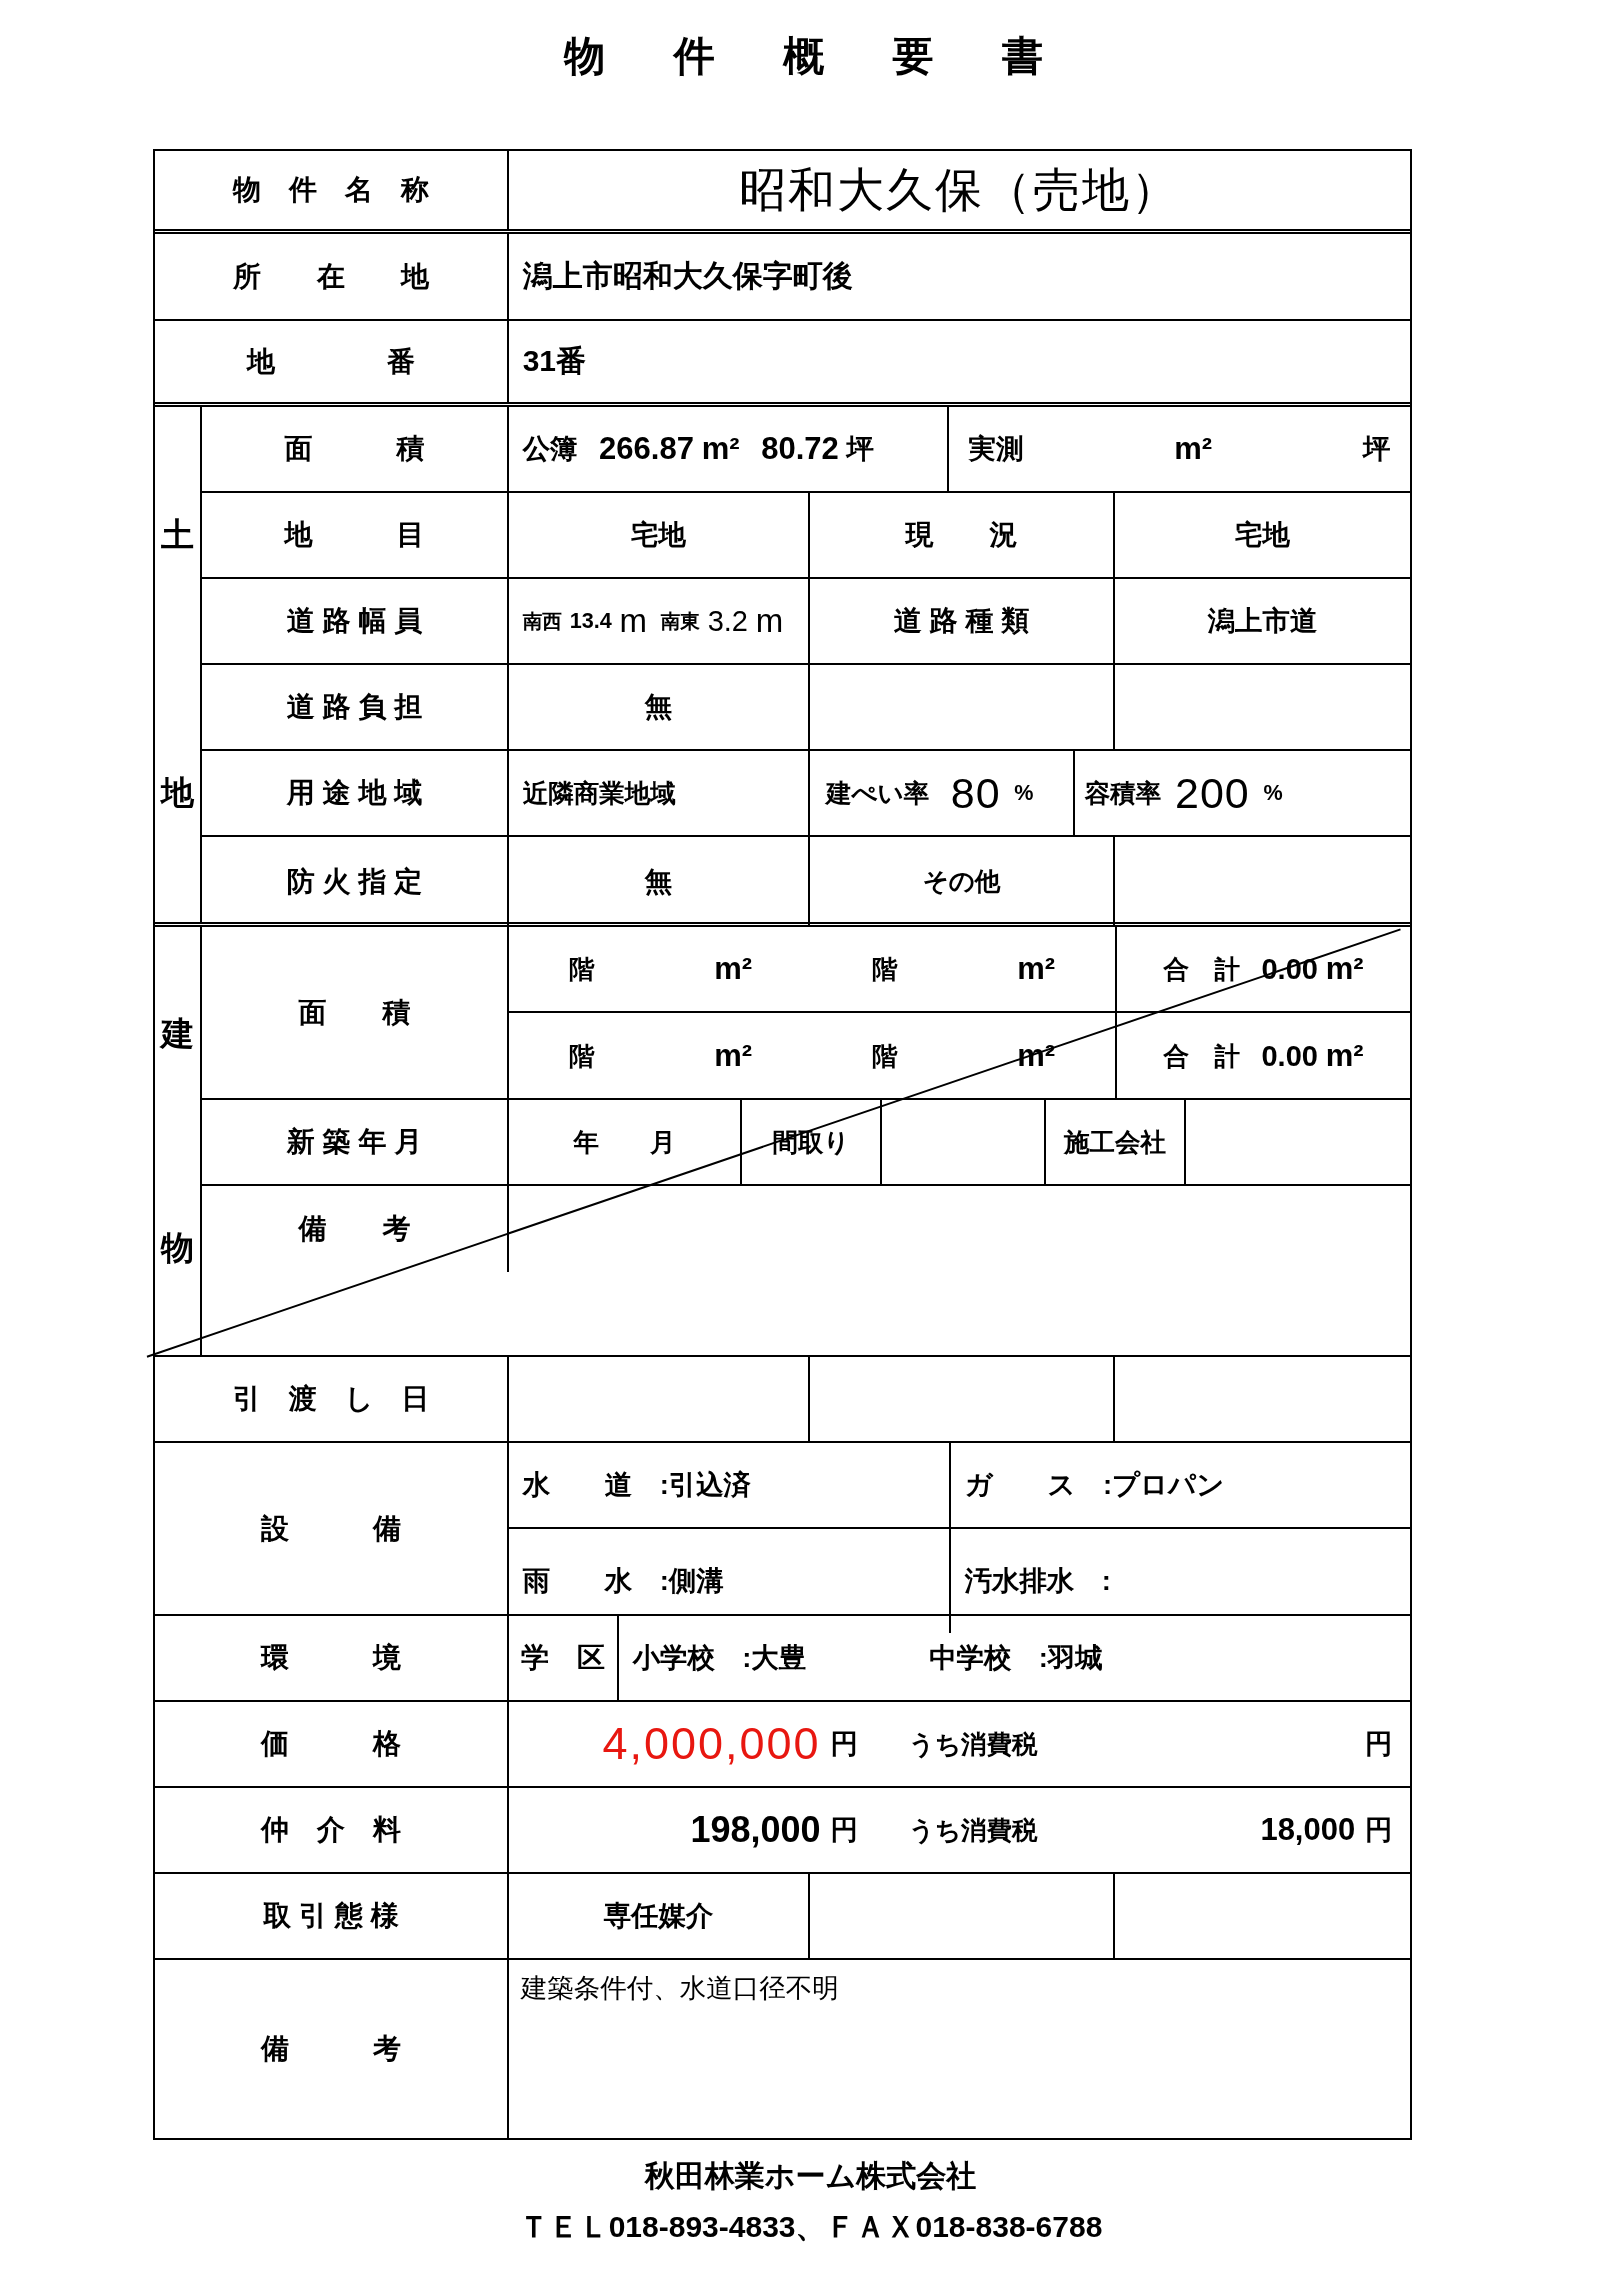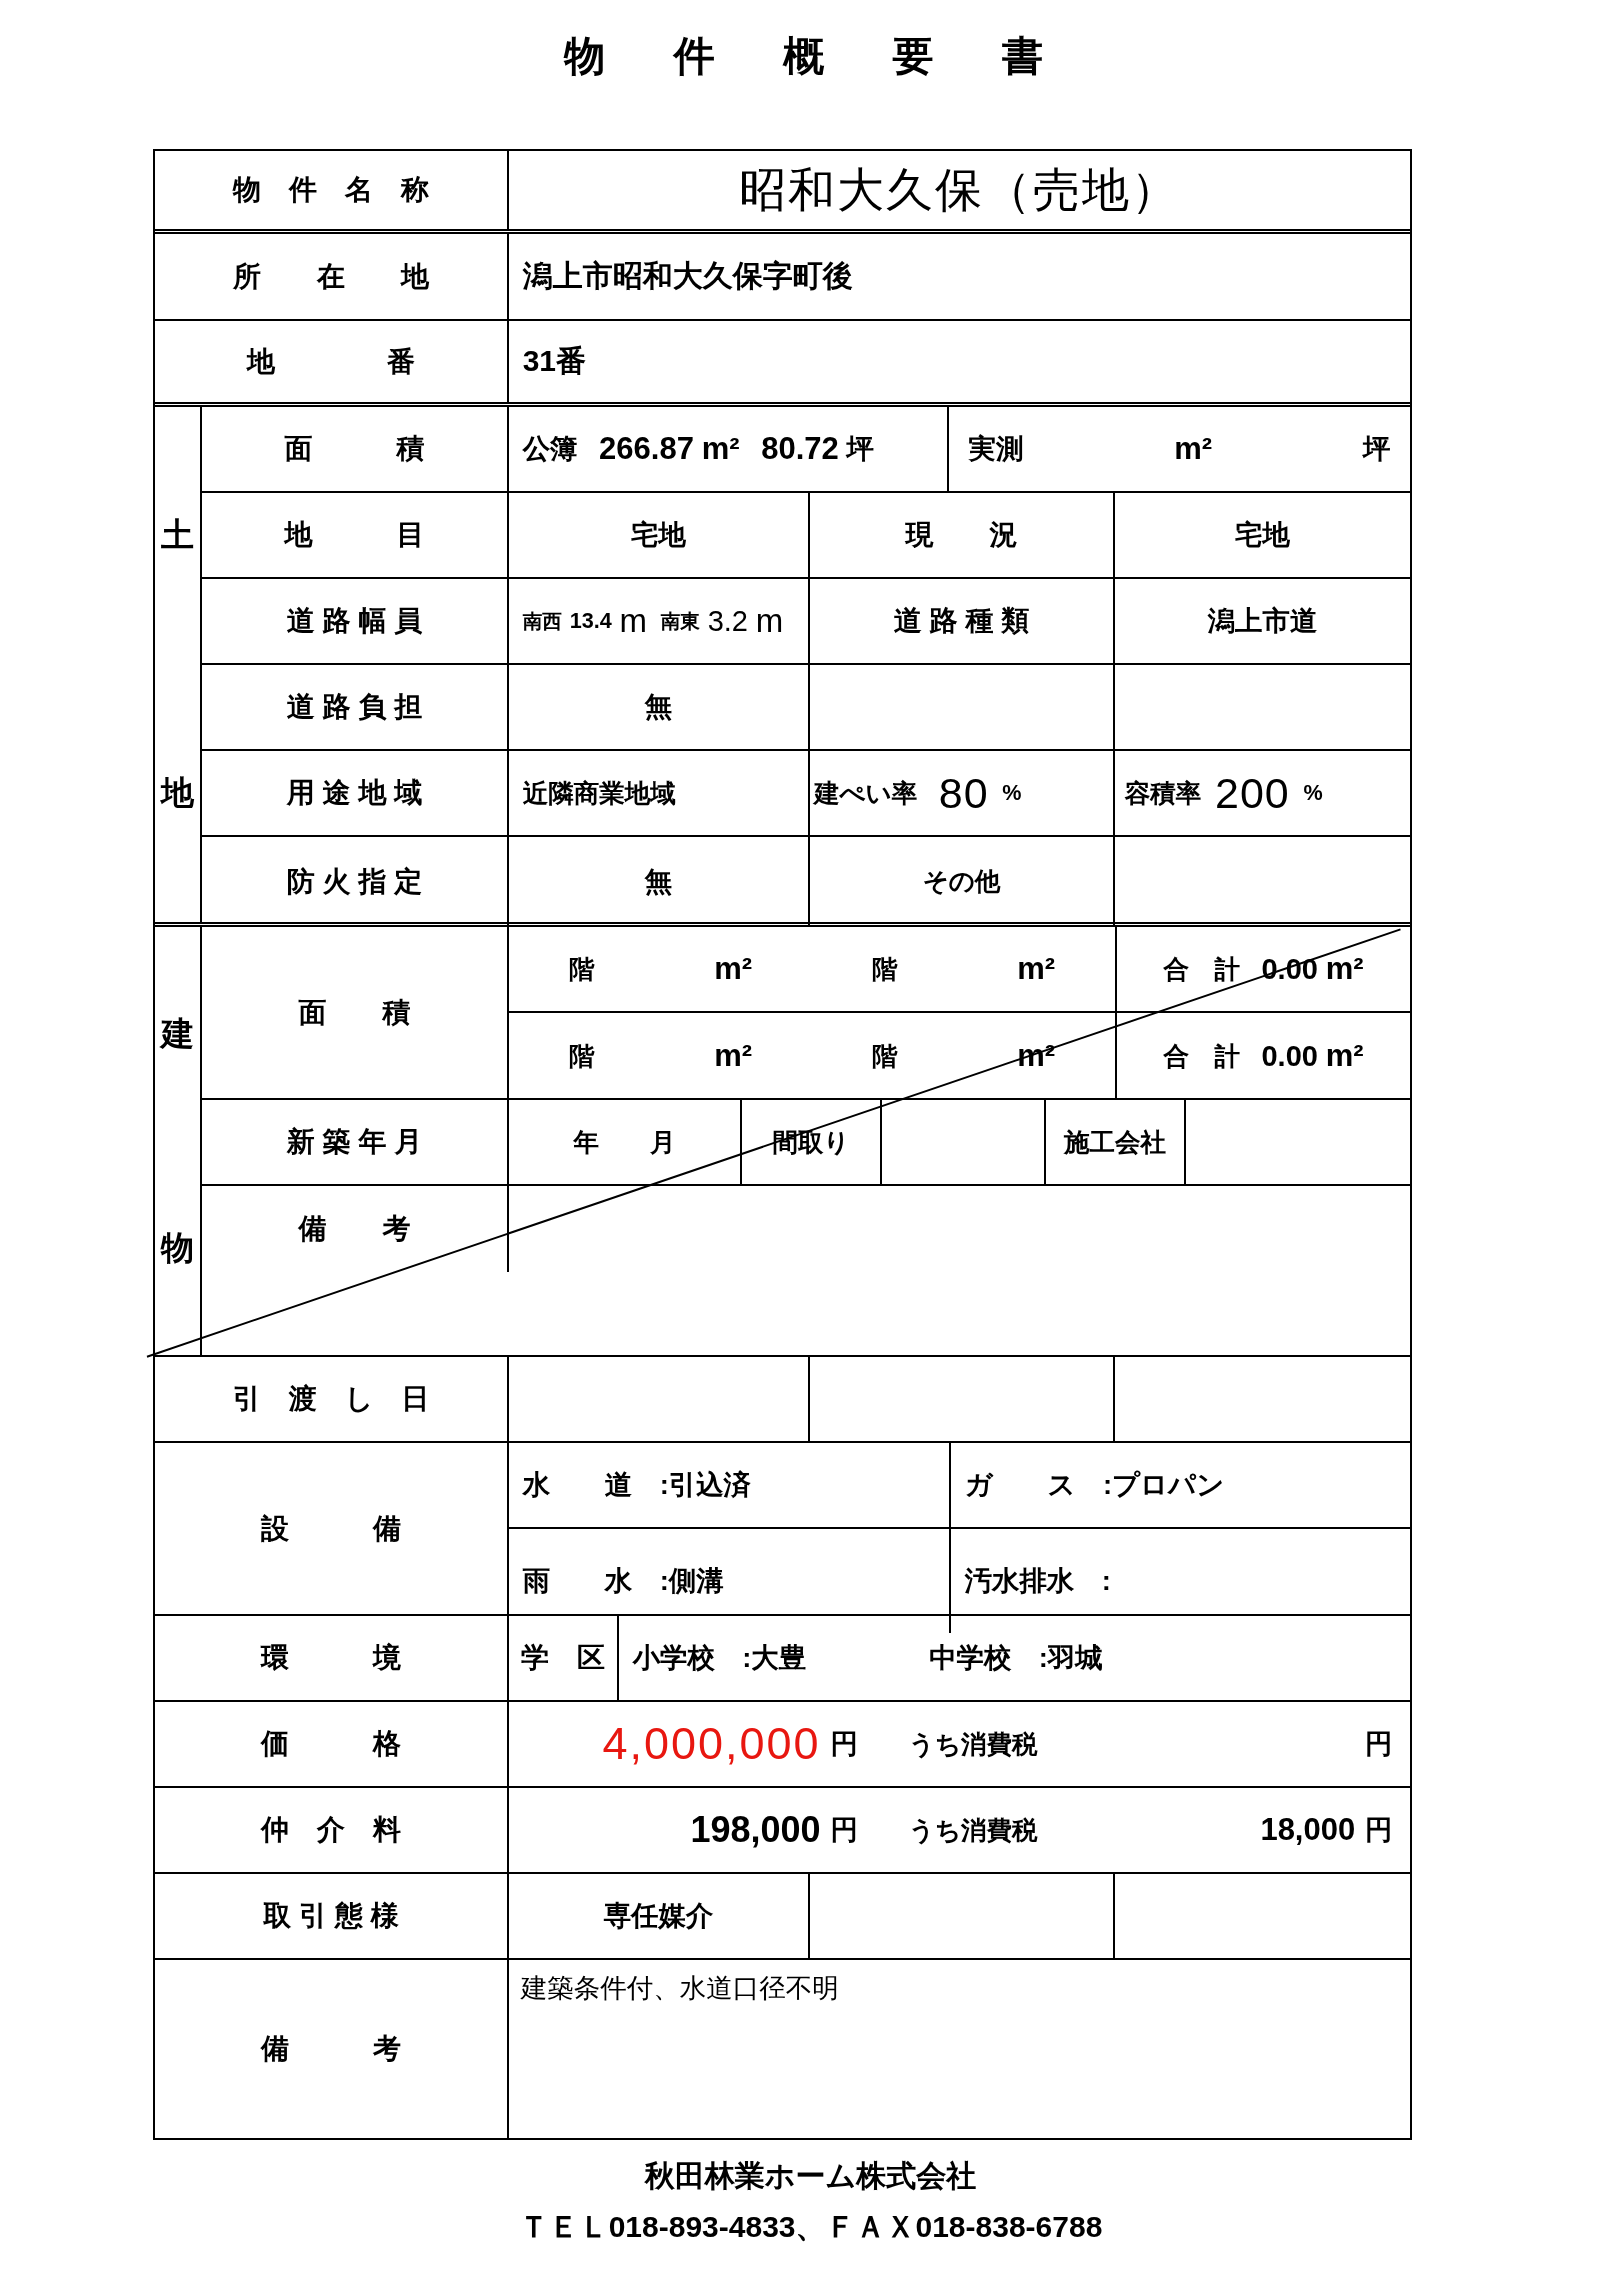--- a/index.html
+++ b/index.html
@@ -141,21 +141,21 @@
       <div class="row" style="height:86px">
         <div class="cell lbl w-label">道 路 負 担</div>
         <div class="cell c-center bold28" style="width:301px">無</div>
         <div class="cell" style="width:305px"></div>
         <div class="cell last"></div>
       </div>
 
       <div class="row" style="height:86px">
         <div class="cell lbl w-label">用 途 地 域</div>
         <div class="cell c-left bold26" style="width:301px">近隣商業地域</div>
-        <div class="cell c-left" style="width:305px; padding-left:4px">
+        <div class="cell c-left" style="width:265px; padding-left:16px">
           <span class="bold26">建ぺい率</span>
           <span class="bigpct gap22">80</span>
           <span class="pct gap14">%</span>
         </div>
         <div class="cell last c-left" style="padding-left:9.8px">
           <span class="bold26">容積率</span>
           <span class="bigpct gap14">200</span>
           <span class="pct gap14">%</span>
         </div>
       </div>

